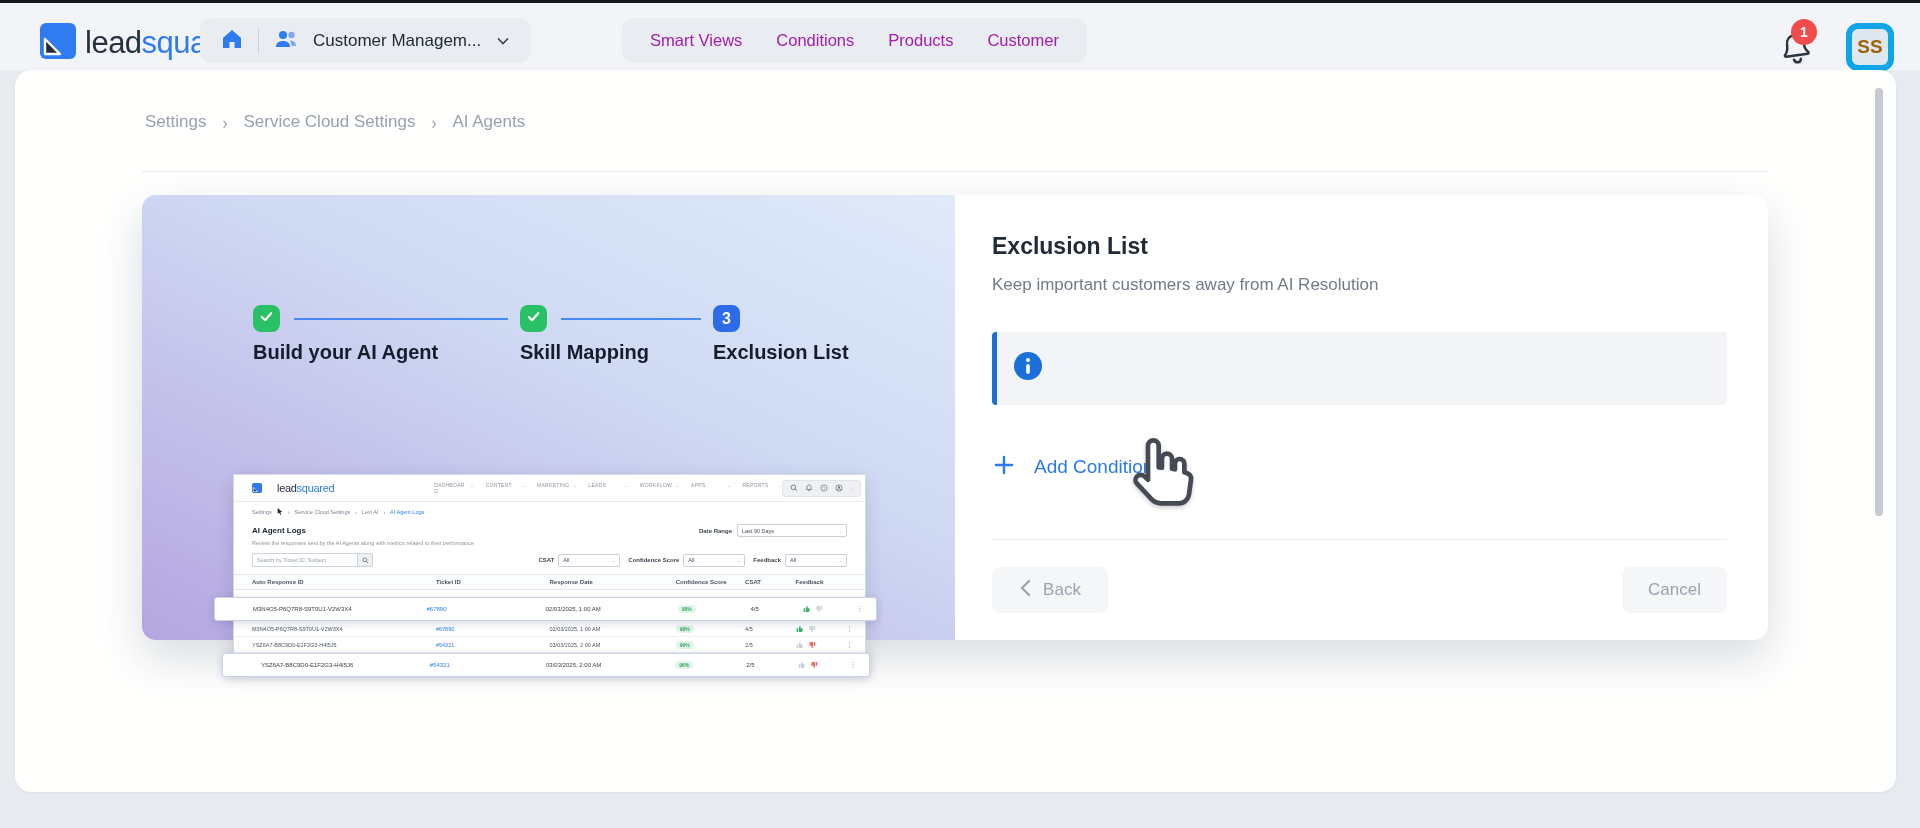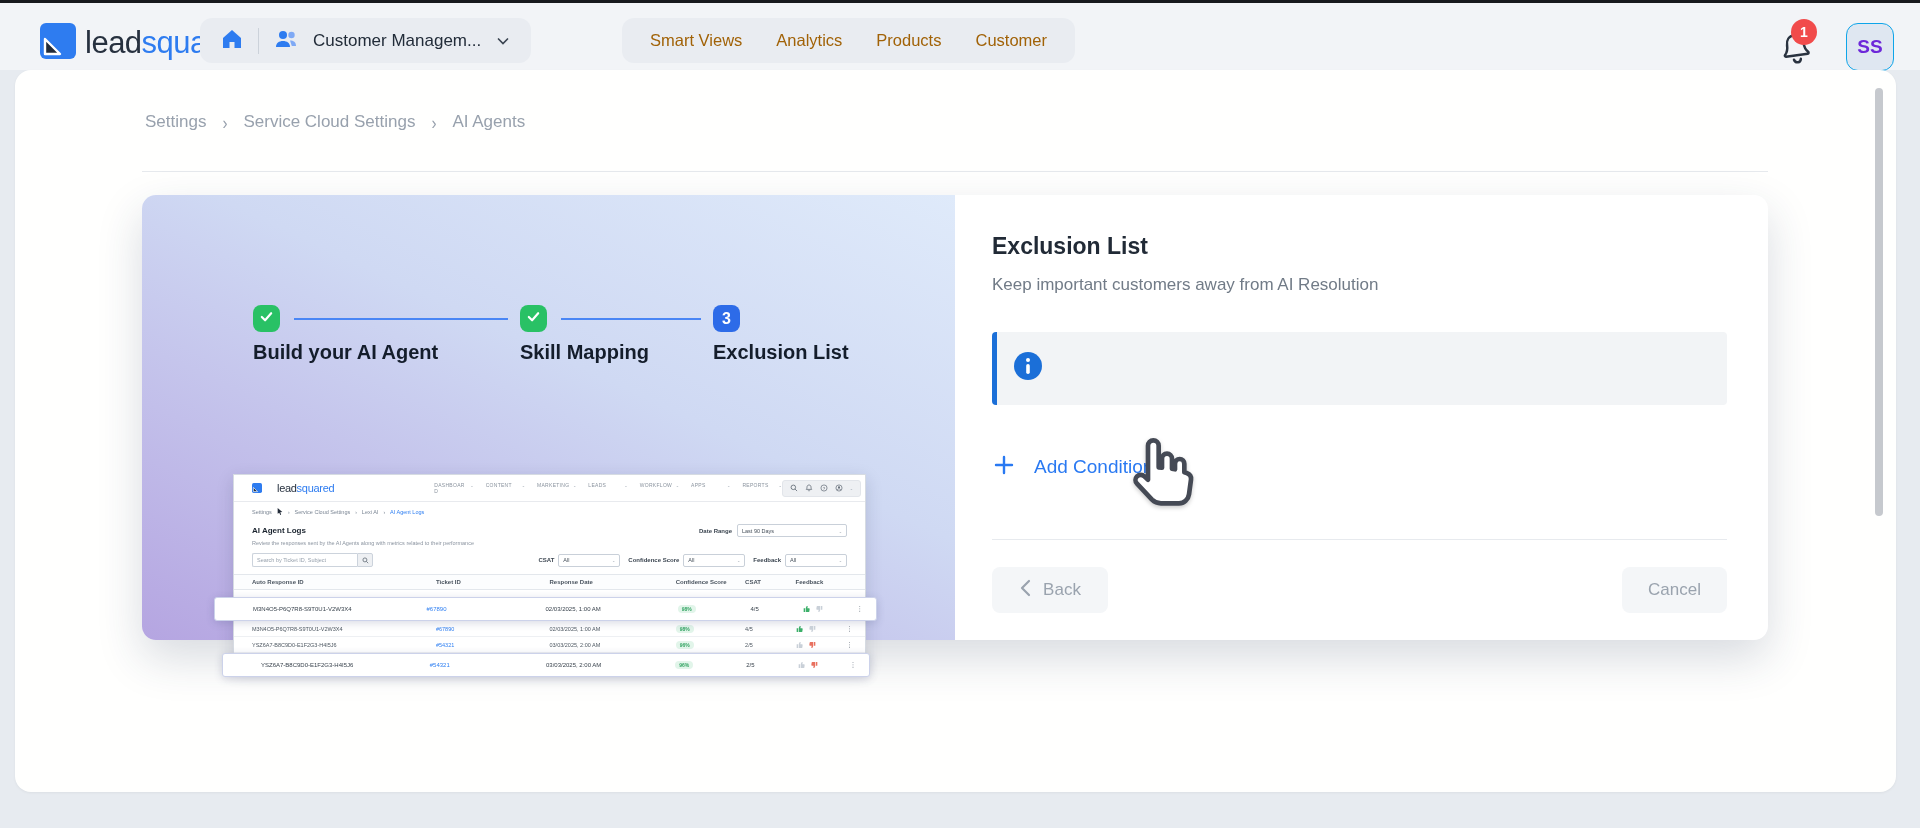--- a/index.html
+++ b/index.html
@@ -13,25 +13,25 @@
   .topbar { position:absolute; top:3px; left:0; width:1920px; height:67px; background:#f2f4f7; }
   .logo { position:absolute; left:40px; top:20px; display:flex; align-items:center; gap:9px; }
   .logo-text { font-size:31px; letter-spacing:-0.5px; }
   .logo-text .lead { color:#27313f; }
   .logo-text .squared { color:#2e7cf0; }
   .nav-pill { position:absolute; top:15px; height:45px; background:#e9ecf1; border-radius:12px; display:flex; align-items:center; }
   .pill-workspace { left:200px; padding:0 20px; gap:14px; }
   .pill-links { left:622px; padding:0 28px; gap:34px; }
   .pill-divider { width:1px; height:26px; background:#ccd2da; }
   .workspace-label { font-size:17px; color:#222c39; font-weight:500; }
-  .nav-link { font-size:16.5px; color:#a16207; cursor:pointer; }
+  .nav-link { font-size:16.5px; color:#a21caf; cursor:pointer; }
   .chev { display:inline-flex; }
   .bell-wrap { position:absolute; left:1779px; top:22px; width:42px; height:42px; }
   .badge { position:absolute; left:12px; top:-6px; width:26px; height:26px; background:#f14b4b; border-radius:50%; color:#fff; font-size:14px; font-weight:700; display:flex; align-items:center; justify-content:center; z-index:2; }
-  .avatar { position:absolute; left:1846px; top:20px; width:48px; height:48px; background:#dfe7f1; border:1px solid #0ea5e9; border-radius:12px; display:flex; align-items:center; justify-content:center; font-size:19px; font-weight:600; color:#6d28d9; cursor:pointer; }
+  .avatar { position:absolute; left:1846px; top:20px; width:48px; height:48px; background:#dfe7f1; border:6px solid #0ea5e9; border-radius:12px; display:flex; align-items:center; justify-content:center; font-size:19px; font-weight:600; color:#a16207; cursor:pointer; }
 
   
   .main-panel { position:absolute; left:15px; top:70px; width:1881px; height:722px; background:#fffffe; border-radius:16px; box-shadow:0 1px 3px rgba(0,0,0,.05); }
   .scroll-thumb { position:absolute; left:1860px; top:18px; width:8px; height:428px; background:#c6c9ce; border-radius:4px; }
 
   .breadcrumb { position:absolute; left:130px; top:42px; display:flex; align-items:center; gap:16px; font-size:17px; color:#98a1ad; }
   .breadcrumb .crumb { cursor:pointer; }
   .crumb-sep { font-size:15px; color:#98a1ad; transform:scaleY(1.25); }
   .bc-rule { position:absolute; left:127px; top:101px; width:1626px; height:1px; background:#e6e9ed; }
 
@@ -146,21 +146,21 @@
     <span class="workspace-label">Customer Managem...</span>
     <span class="chev">
       <svg width="16" height="16" viewBox="0 0 16 16">
           <path d="M3.5 6 L8 10.5 L12.5 6" fill="none" stroke="#3b4552" stroke-width="1.7" stroke-linecap="round"></path>
         </svg>
     </span>
   </div>
 
   <nav class="nav-pill pill-links">
     <span class="nav-link">Smart Views</span>
-    <span class="nav-link">Analytics</span>
+    <span class="nav-link">Conditions</span>
     <span class="nav-link">Products</span>
     <span class="nav-link">Customer</span>
   </nav>
 
   <div class="bell-wrap">
     <svg width="34" height="36" viewBox="0 0 24 26" style="position:absolute;left:0;top:6px;transform:rotate(-8deg);">
       <path d="M12 3 c-3.8 0-6 2.8-6 6.4 0 4.2-1.2 5.6-2.4 6.8 -0.5 0.5-0.2 1.3 0.5 1.3 h15.8 c0.7 0 1-0.8 0.5-1.3 -1.2-1.2-2.4-2.6-2.4-6.8 C18 5.8 15.8 3 12 3 Z" fill="none" stroke="#2a3340" stroke-width="1.8" stroke-linejoin="round"></path>
       <path d="M9.5 20.5 c0.3 1.4 1.2 2.2 2.5 2.2 s2.2-0.8 2.5-2.2" fill="none" stroke="#2a3340" stroke-width="1.8" stroke-linecap="round"></path>
     </svg>
     <span class="badge">1</span>

